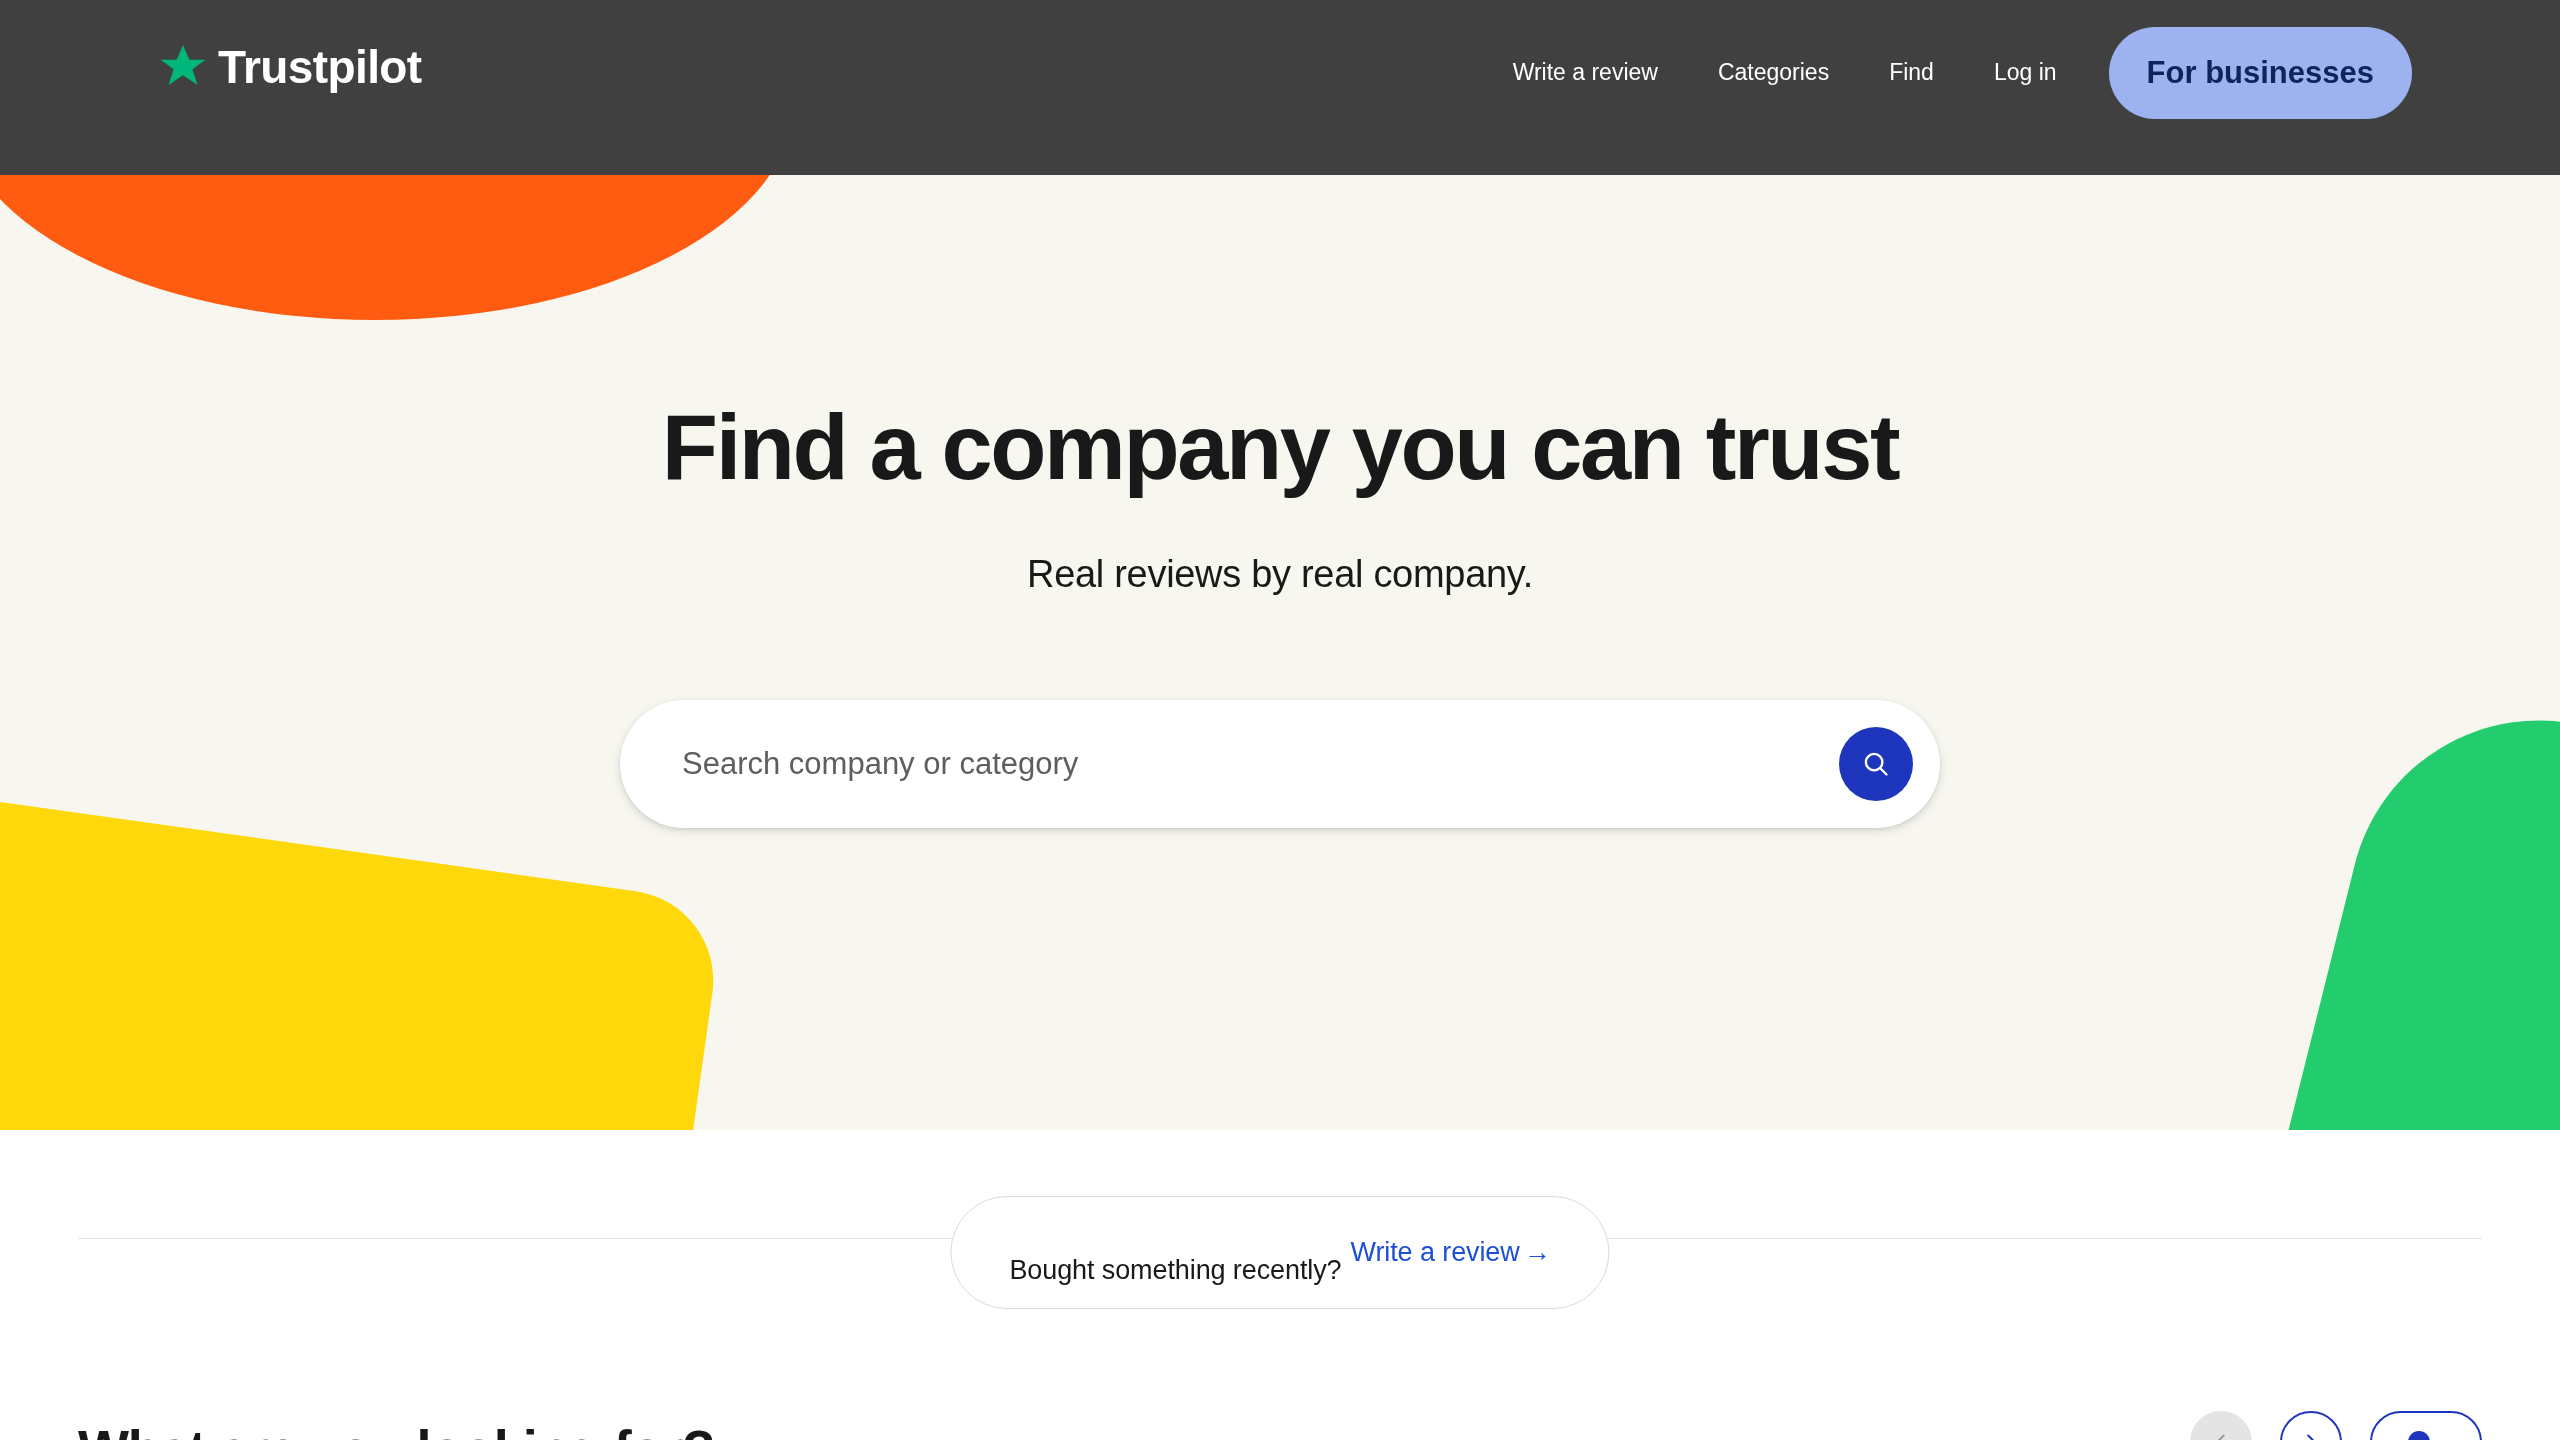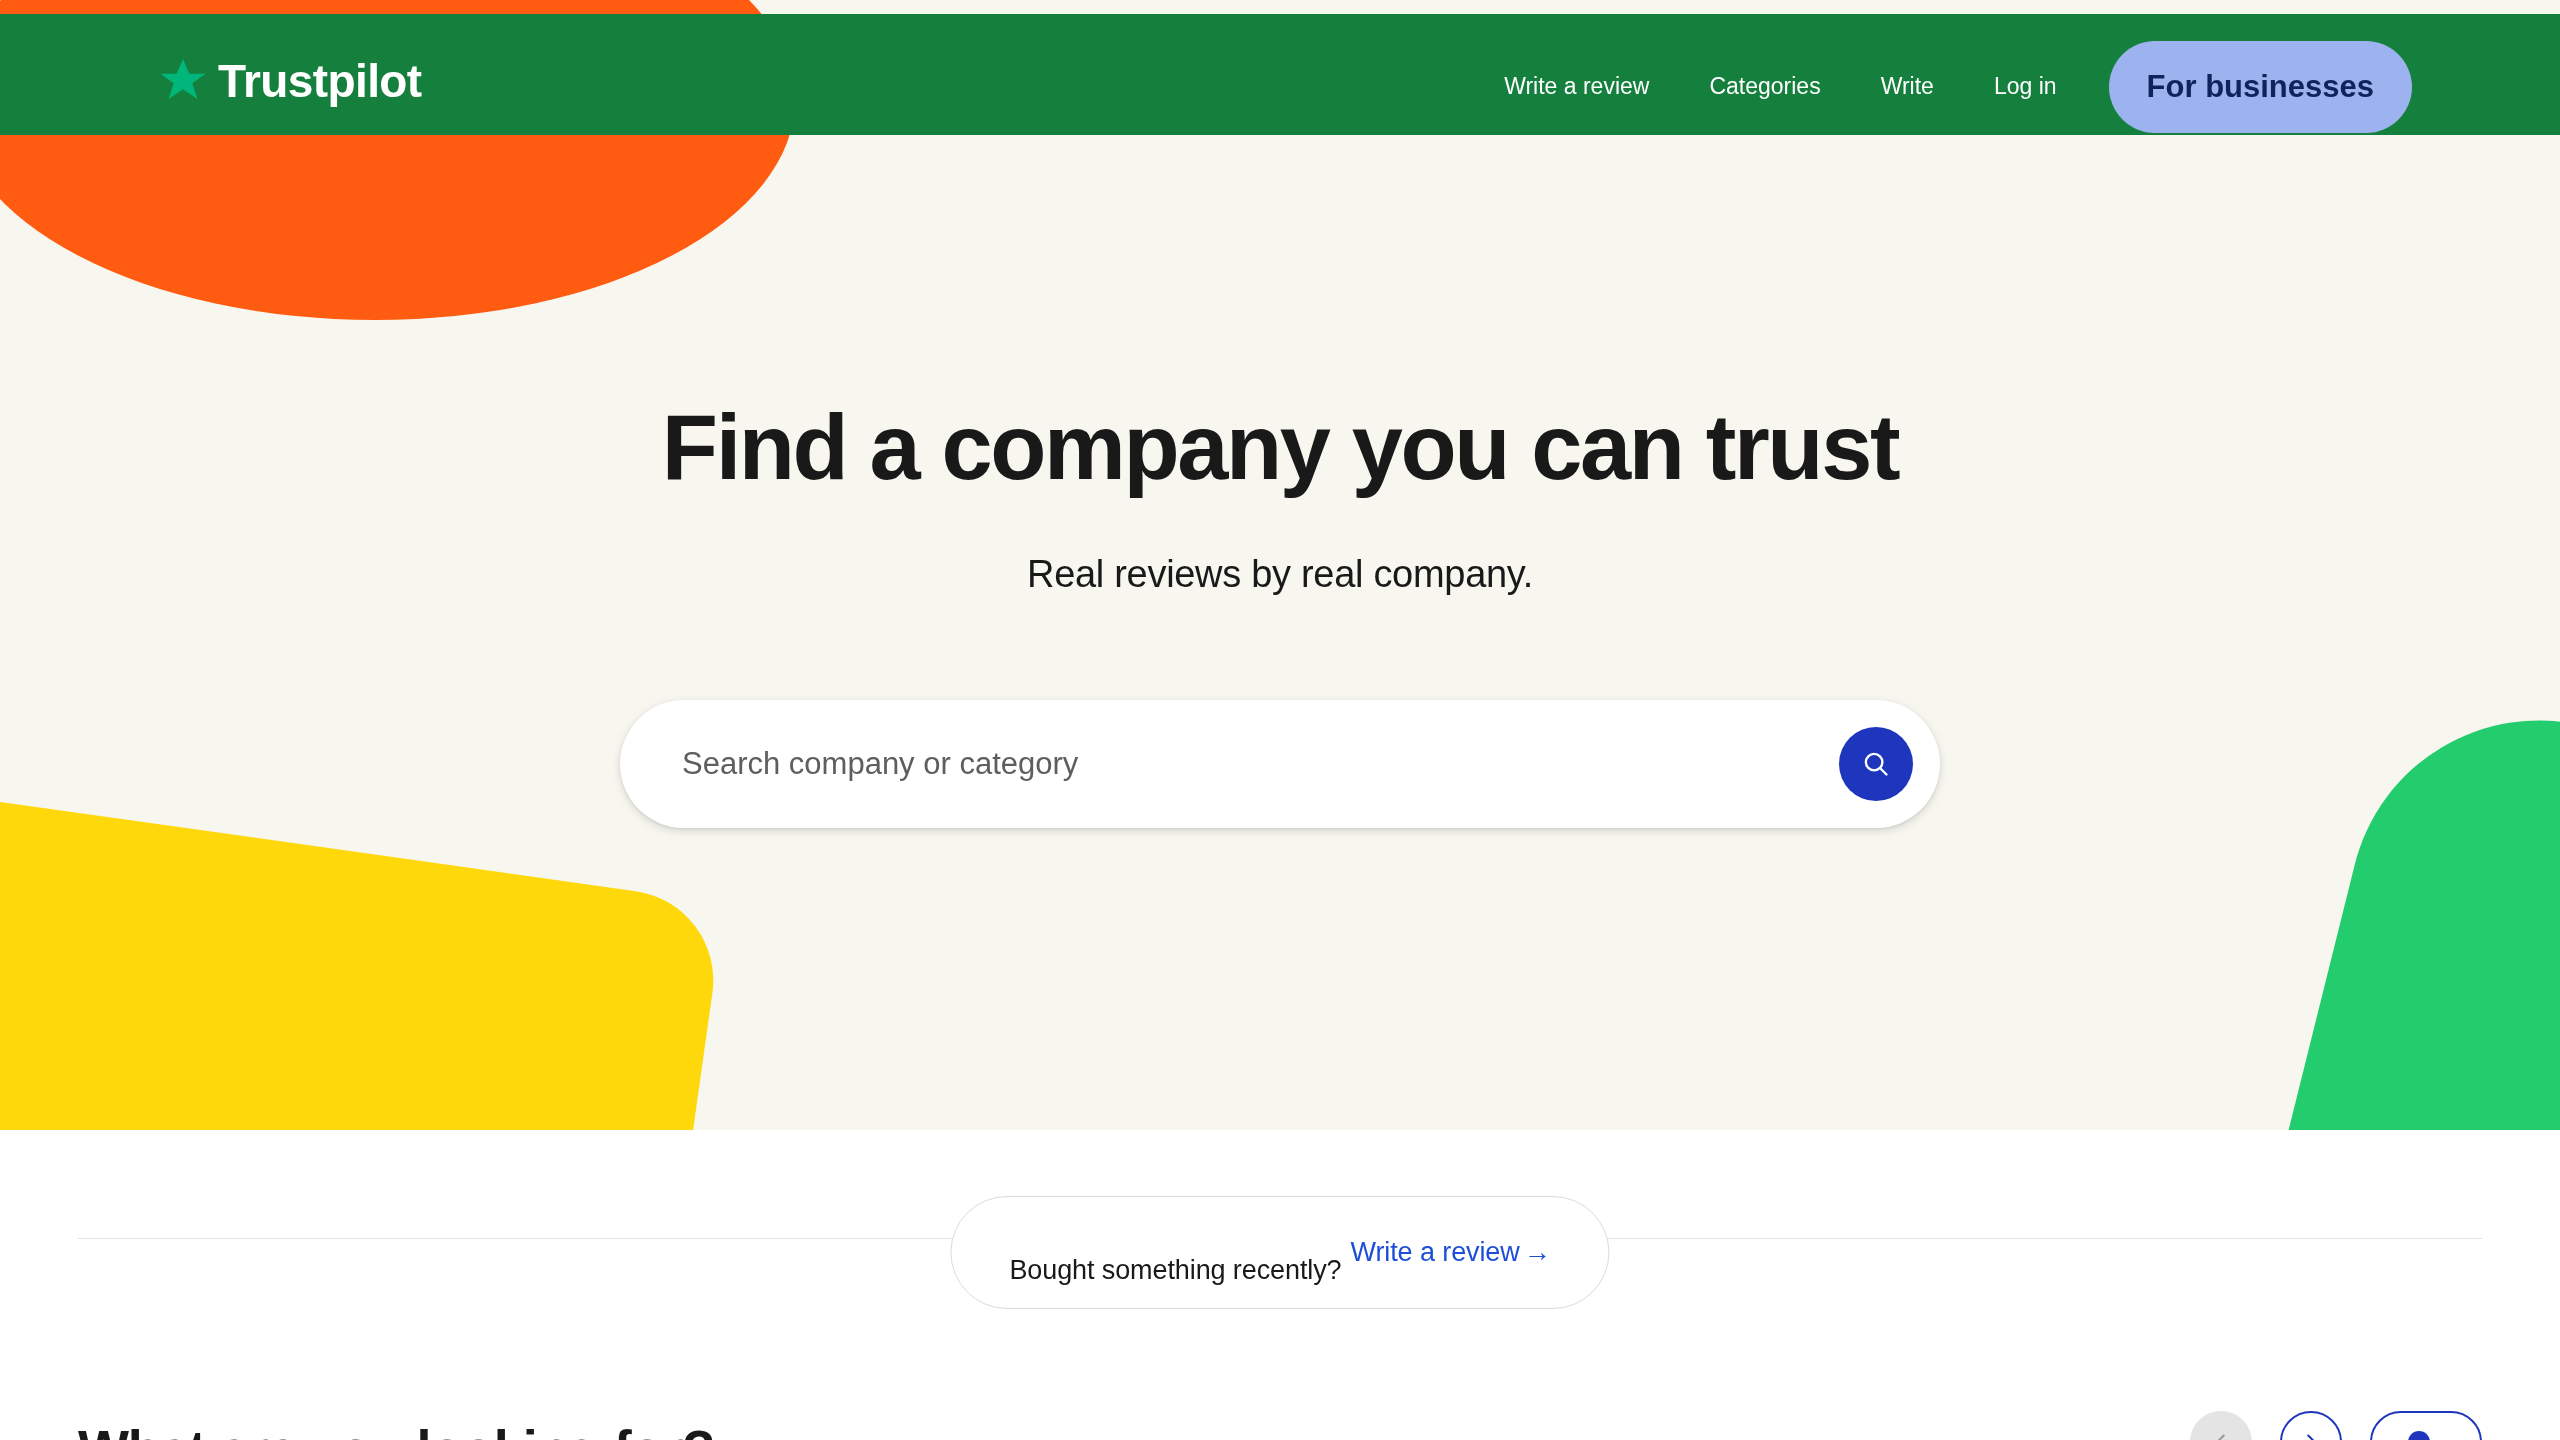--- a/index.html
+++ b/index.html
@@ -16,24 +16,24 @@
   .page {
     position: relative;
     width: 2560px;
     height: 1440px;
     overflow: hidden;
   }
 
   
   .header {
     position: absolute;
-    top: 14px; left: 0;
-    width: 2560px;
-    height: 121px;
-    background: #15803d;
+    top: 0; left: 0;
+    width: 2560px;
+    height: 175px;
+    background: #404040;
     z-index: 40;
     display: flex;
     align-items: center;
   }
 
   .logo {
     position: absolute;
     left: 158px;
     top: 42px;
     display: flex;
@@ -374,19 +374,19 @@
     <a class="logo" href="#">
       <svg class="logo-star" width="50" height="50" viewBox="0 0 24 24">
         <polygon points="12,1.4 15.05,8.55 22.8,8.55 16.52,13.06 18.93,20.6 12,15.93 5.07,20.6 7.48,13.06 1.2,8.55 8.95,8.55" fill="#00b67a"></polygon>
       </svg>
       <span class="logo-text">Trustpilot</span>
     </a>
 
     <nav class="nav">
       <a class="nav-link" href="#">Write a review</a>
       <a class="nav-link" href="#">Categories</a>
-      <a class="nav-link" href="#">Write</a>
+      <a class="nav-link" href="#">Find</a>
       <a class="nav-link" href="#">Log in</a>
       <button class="btn-business">For businesses</button>
     </nav>
   </header>
 
 </div>
 
 </body></html>

